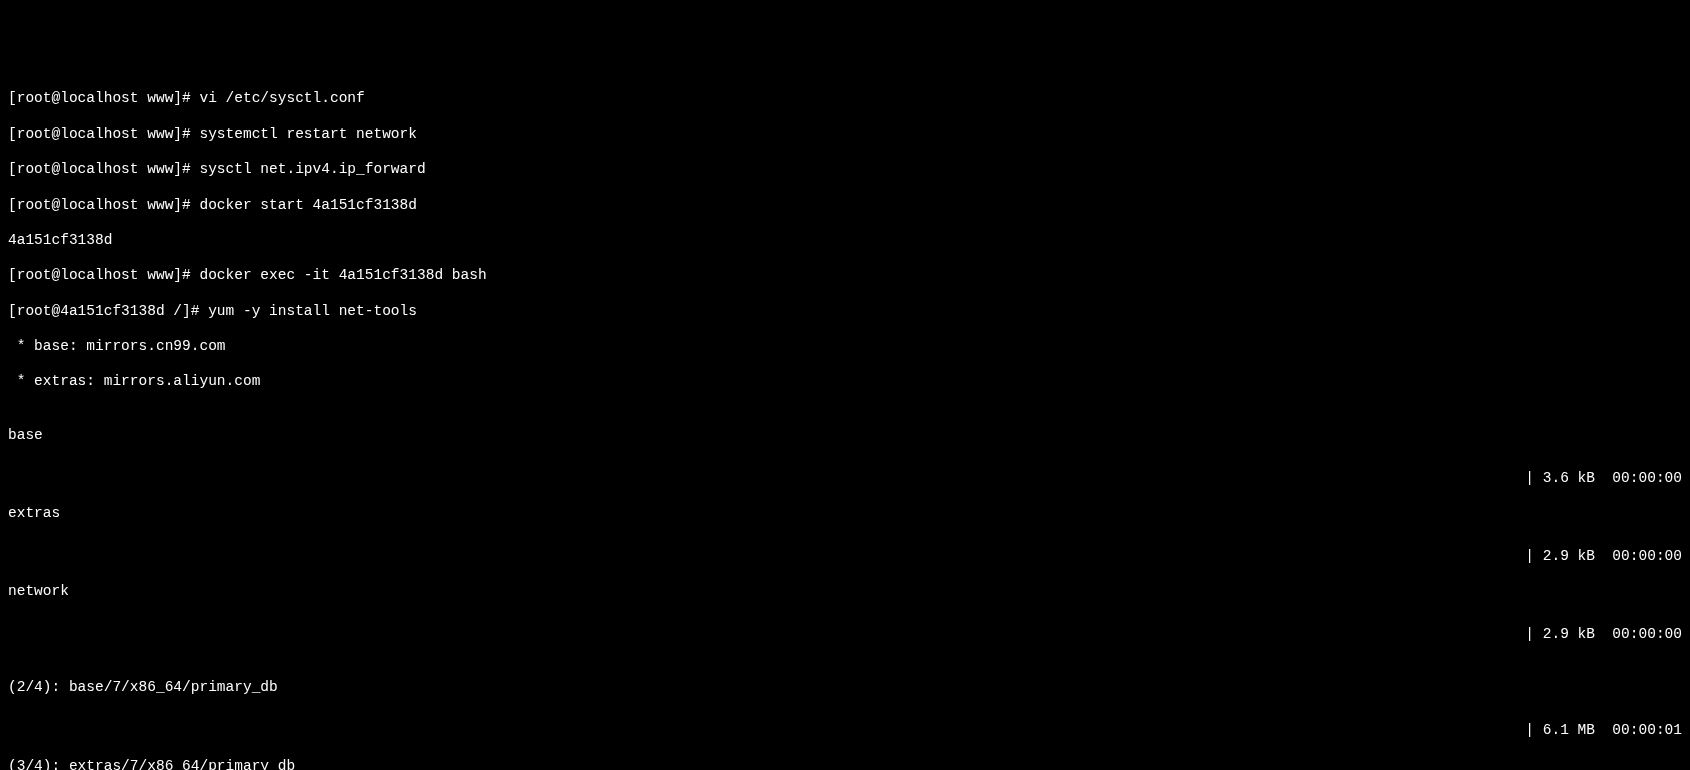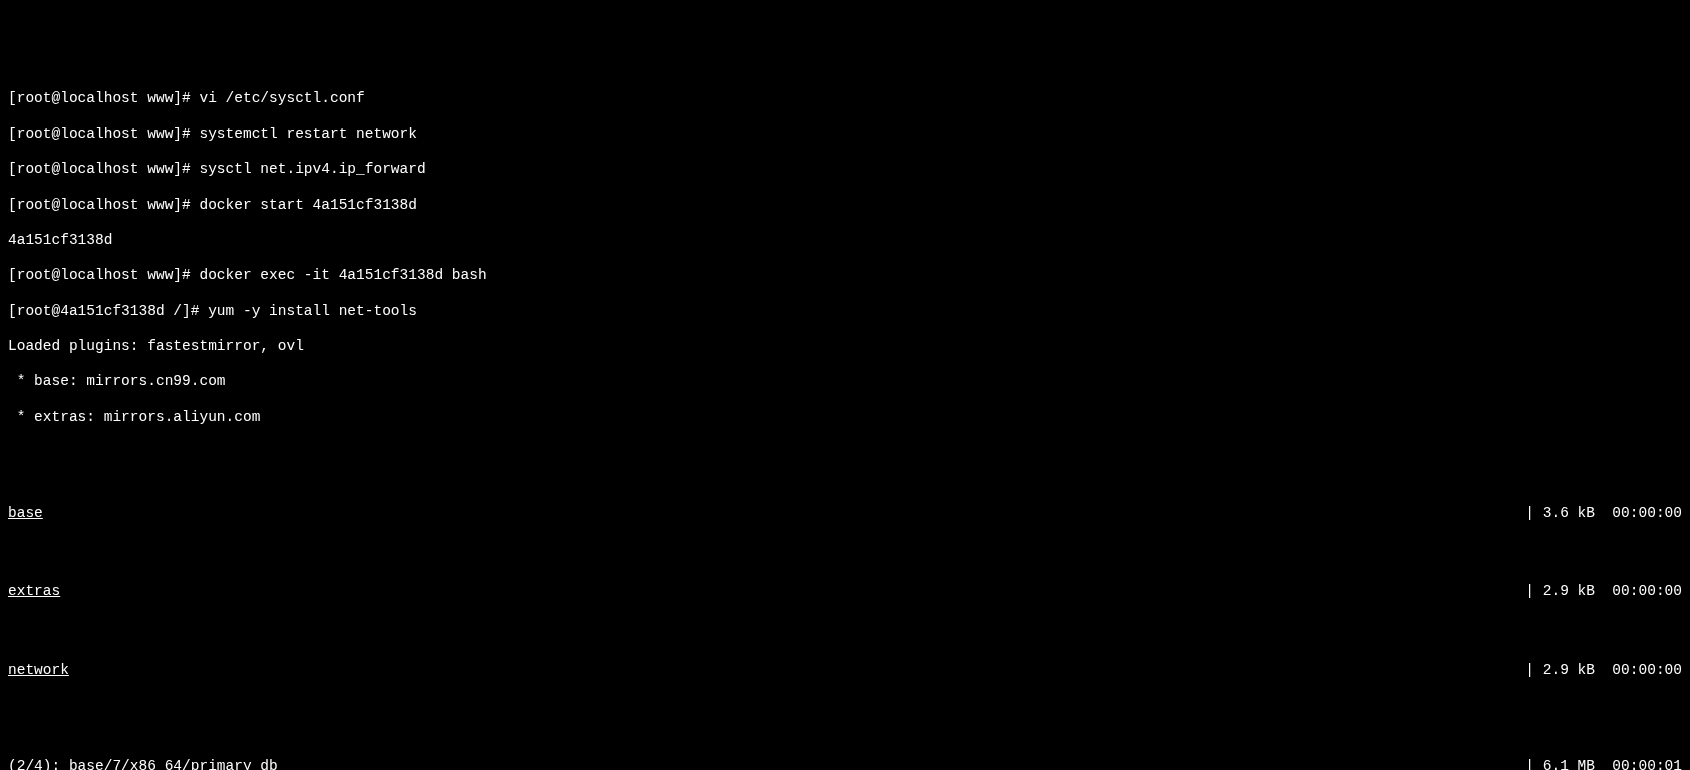--- a/index.html
+++ b/index.html
@@ -6,38 +6,37 @@
     body {
       background: #000;
       color: #fff;
       font-family: "Courier New", Consolas, monospace;
       font-size: 14.5px;
       line-height: 1.22;
       padding: 2px 8px;
       white-space: pre;
       overflow-x: hidden;
     }
-    .line { display: flex; align-items: flex-end; }
-    .left { flex: 0 0 auto; text-decoration: underline; }
+    .line { display: flex; }
+    .left { flex: 0 0 auto; }
     .right { margin-left: auto; text-align: right; margin-top: 43px; }
   </style>
 </head>
 <body>
 
 
 
 <div>
 <div class="line"><span>[root@localhost www]# </span><span>vi /etc/sysctl.conf</span></div>
 <div class="line"><span>[root@localhost www]# </span><span>systemctl restart network</span></div>
 <div class="line"><span>[root@localhost www]# </span><span>sysctl net.ipv4.ip_forward</span></div>
 <div class="line"><span>[root@localhost www]# </span><span>docker start 4a151cf3138d</span></div>
 <div>4a151cf3138d</div>
 <div class="line"><span>[root@localhost www]# </span><span>docker exec -it 4a151cf3138d bash</span></div>
 <div class="line"><span>[root@4a151cf3138d /]# </span><span>yum -y install net-tools</span></div>
-<div>Loaded plugins: fastestmirror, ovl</div>
 <div> * base: mirrors.cn99.com</div>
 <div> * extras: mirrors.aliyun.com</div>
 
 <div class="line"><span class="left">base</span><span class="right">| 3.6 kB  00:00:00</span></div>
 <div class="line"><span class="left">extras</span><span class="right">| 2.9 kB  00:00:00</span></div>
 <div class="line"><span class="left">network</span><span class="right">| 2.9 kB  00:00:00</span></div>
 
 <div class="line"><span class="left">(2/4): base/7/x86_64/primary_db</span><span class="right">| 6.1 MB  00:00:01</span></div>
 <div class="line"><span class="left">(3/4): extras/7/x86_64/primary_db</span><span class="right">| 247 kB  00:00:06</span></div>
 

